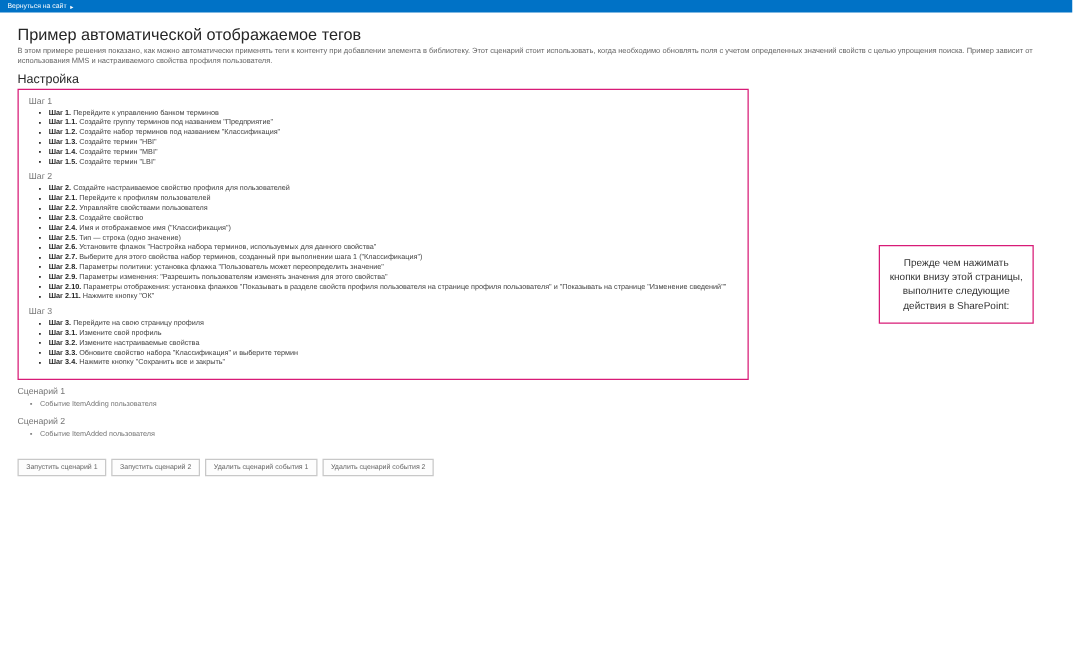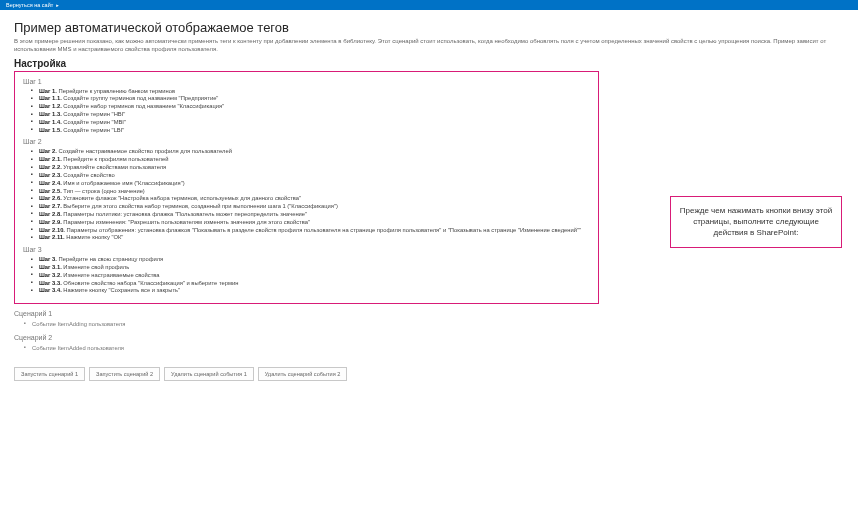--- a/index.html
+++ b/index.html
@@ -4,29 +4,29 @@
 <style>
   * { box-sizing: border-box; margin: 0; padding: 0; }
   html, body { width: 858px; height: 517px; font-family: "Segoe UI", Arial, sans-serif; background: #fff; color: #333; overflow: hidden; }
   body { font-size: 6.3px; }
   .topbar { background: #0072c6; color: #fff; height: 10px; display: flex; align-items: center; padding: 0 6px; font-size: 5.5px; }
   .topbar a { color: #fff; text-decoration: none; }
   .topbar .chev { margin-left: 3px; font-size: 5px; }
   .page { position: relative; padding: 10px 14px 8px 14px; }
   h1.title { font-size: 13px; font-weight: 300; color: #262626; margin-bottom: 3px; }
   .intro { font-size: 6px; color: #666; line-height: 1.3; max-width: 830px; margin-bottom: 4px; }
-  h2.section { font-size: 10px; font-weight: 700; color: #262626; margin-bottom: 2px; }
+  h2.section { font-size: 10px; font-weight: 400; color: #262626; margin-bottom: 2px; }
   .guide-box { border: 1px solid #d81b77; padding: 6px 8px 8px 8px; width: 585px; }
   .step-head { color: #767676; font-size: 7px; margin: 4px 0 3px 0; }
   .step-head:first-child { margin-top: 0; }
   ul.steps { list-style: none; padding-left: 16px; }
   ul.steps li { position: relative; line-height: 1.35; font-size: 5.8px; color: #444; }
   ul.steps li::before { content: "■"; position: absolute; left: -8px; top: 0.5px; font-size: 3px; color: #333; }
   ul.steps li b { font-weight: 600; color: #222; }
-  .callout { position: absolute; right: 16px; top: 186px; width: 172px; border: 1px solid #d81b77; padding: 8px 6px; font-size: 8px; color: #333; text-align: center; line-height: 1.4; }
+  .callout { position: absolute; right: 31px; top: 186px; width: 124px; border: 1px solid #d81b77; padding: 8px 6px; font-size: 8px; color: #333; text-align: center; line-height: 1.4; }
   .scen-head { color: #767676; font-size: 7px; margin: 6px 0 3px 0; }
   ul.scen { list-style: none; padding-left: 18px; }
   ul.scen li { position: relative; font-size: 5.8px; color: #777; line-height: 1.4; }
   ul.scen li::before { content: "■"; position: absolute; left: -8px; top: 0.5px; font-size: 3px; color: #888; }
   .btnrow { margin-top: 14px; display: flex; gap: 4px; }
   .btn { border: 1px solid #c8c8c8; background: #fdfdfd; color: #666; font-size: 5.6px; padding: 3px 6px; cursor: pointer; font-family: inherit; }
 </style>
 </head>
 <body>
 

